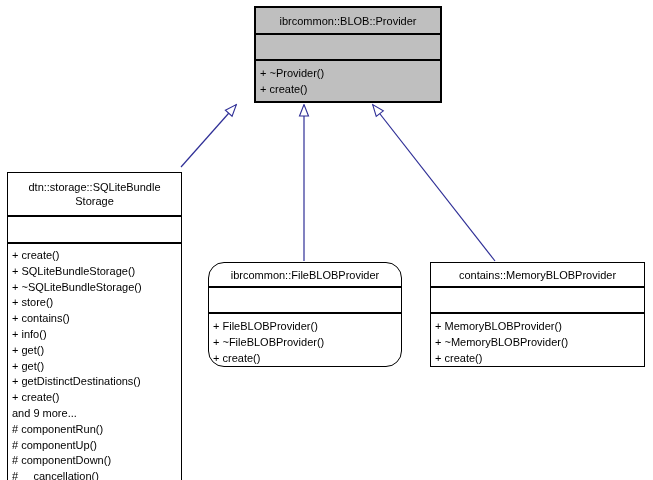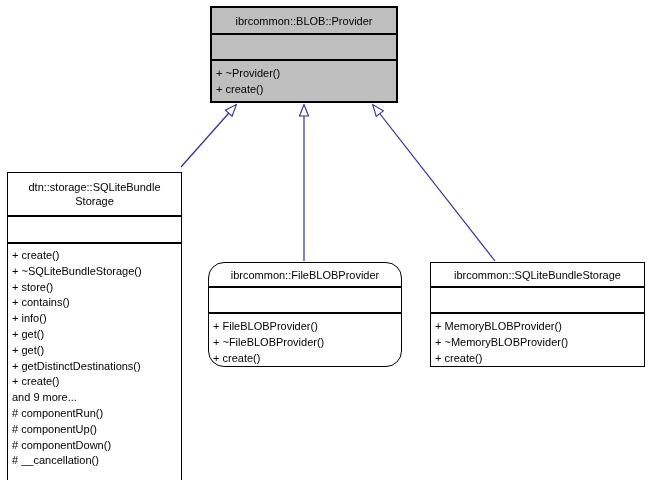--- a/index.html
+++ b/index.html
@@ -38,20 +38,21 @@
     box-sizing: border-box;
     background: var(--box-fill, #ffffff);
     border: 1px solid var(--border-color, #000000);
     display: flex;
     flex-direction: column;
     font-size: 11px;
   }
   .uml-class.highlight {
     background: var(--highlight-fill, #bfbfbf);
     border-width: 2px;
+    margin-left: 44px;
   }
   .uml-title {
     flex: 0 0 auto;
     display: flex;
     flex-direction: column;
     justify-content: center;
     align-items: center;
     text-align: center;
     border-bottom: 2px solid var(--border-color, #000000);
     box-sizing: border-box;
@@ -104,20 +105,21 @@
 </div>
 
 <div class="uml-class dense" style="left:7px; top:172px; width:175px; height:315px;">
   <div class="uml-title" style="height:44px;">
       <div class="title-line">dtn::storage::SQLiteBundle</div>
       <div class="title-line">Storage</div>
     </div>
   <div class="uml-attrs" style="height:27px;"></div>
   <div class="uml-methods">
       <div class="member-line">+ create()</div>
+      <div class="member-line">+ SQLiteBundleStorage()</div>
       <div class="member-line">+ ~SQLiteBundleStorage()</div>
       <div class="member-line">+ store()</div>
       <div class="member-line">+ contains()</div>
       <div class="member-line">+ info()</div>
       <div class="member-line">+ get()</div>
       <div class="member-line">+ get()</div>
       <div class="member-line">+ getDistinctDestinations()</div>
       <div class="member-line">+ create()</div>
       <div class="member-line">and 9 more...</div>
       <div class="member-line"># componentRun()</div>
@@ -134,21 +136,21 @@
   <div class="uml-attrs" style="height:26px;"></div>
   <div class="uml-methods">
       <div class="member-line">+ FileBLOBProvider()</div>
       <div class="member-line">+ ~FileBLOBProvider()</div>
       <div class="member-line">+ create()</div>
     </div>
 </div>
 
 <div class="uml-class" style="left:430px; top:262px; width:215px; height:105px;">
   <div class="uml-title" style="height:25px;">
-      <div class="title-line">ibrcommon::SQLiteBundleStorage</div>
+      <div class="title-line">contains::MemoryBLOBProvider</div>
     </div>
   <div class="uml-attrs" style="height:26px;"></div>
   <div class="uml-methods">
       <div class="member-line">+ MemoryBLOBProvider()</div>
       <div class="member-line">+ ~MemoryBLOBProvider()</div>
       <div class="member-line">+ create()</div>
     </div>
 </div>
 
 </body></html>

